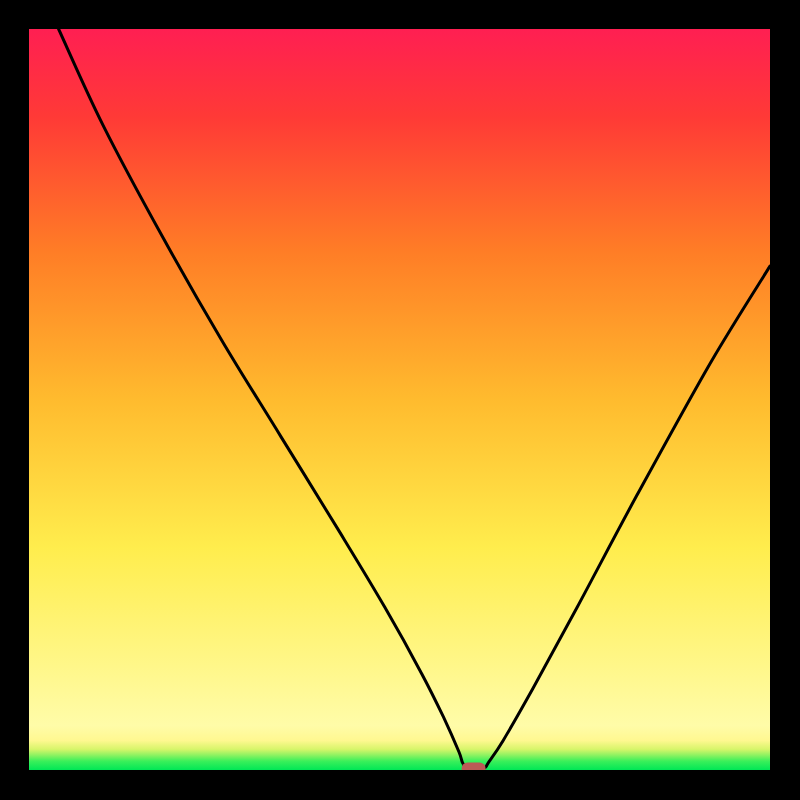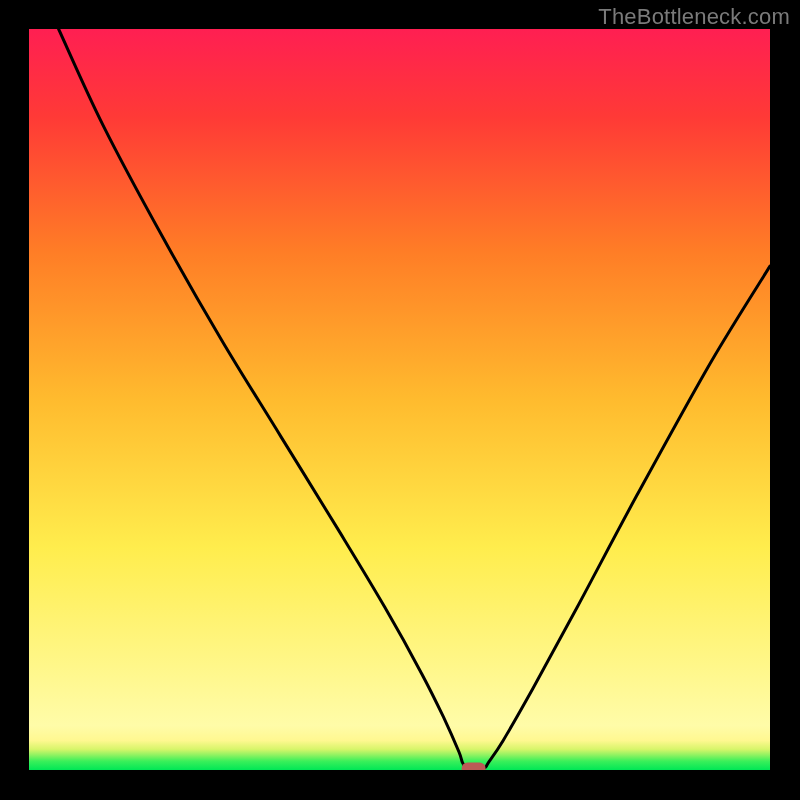--- a/index.html
+++ b/index.html
@@ -63,21 +63,20 @@
   }
   .marker {
     fill: #bb5a56;
   }
 </style>
 </head>
 <body>
 
 <div class="frame">
 
-  <div class="watermark">TheBottleneck.com</div>
 
   <div class="plot"></div>
 
   <svg class="curve" viewBox="0 0 741 741" preserveAspectRatio="none">
     <path d="M 29.6 0.0 C 37.1 16.1, 56.8 61.8, 74.1 96.3 C 91.4 130.9, 113.6 171.7, 133.4 207.5 C 153.1 243.3, 172.9 277.9, 192.7 311.2 C 212.4 344.6, 232.2 375.4, 251.9 407.6 C 271.7 439.7, 293.9 475.5, 311.2 503.9 C 328.5 532.3, 342.1 554.5, 355.7 578.0 C 369.3 601.4, 382.9 626.1, 392.7 644.7 C 402.6 663.2, 408.8 676.2, 415.0 689.1 C 421.1 702.1, 426.7 715.1, 429.8 722.5 C 432.9 729.9, 432.2 730.9, 433.5 733.6 C 434.7 736.3, 435.3 737.8, 437.2 738.8 C 439.0 739.8, 441.5 739.5, 444.6 739.5 C 447.7 739.5, 453.2 739.8, 455.7 738.8 C 458.2 737.8, 456.3 738.2, 459.4 733.6 C 462.5 729.0, 466.8 723.7, 474.2 711.4 C 481.7 699.0, 491.5 681.7, 503.9 659.5 C 516.2 637.3, 531.1 610.1, 548.3 578.0 C 565.6 545.9, 585.4 507.6, 607.6 466.8 C 629.9 426.1, 659.5 371.7, 681.7 333.4 C 704.0 295.2, 731.1 253.2, 741.0 237.1" fill="none" stroke="#000" stroke-width="3" stroke-linecap="round" stroke-linejoin="round"></path>
     <rect class="marker" x="432.6" y="733.5" width="24" height="12" rx="6" ry="6" fill="#bb5a56"></rect>
   </svg>
 
 </div>
 

